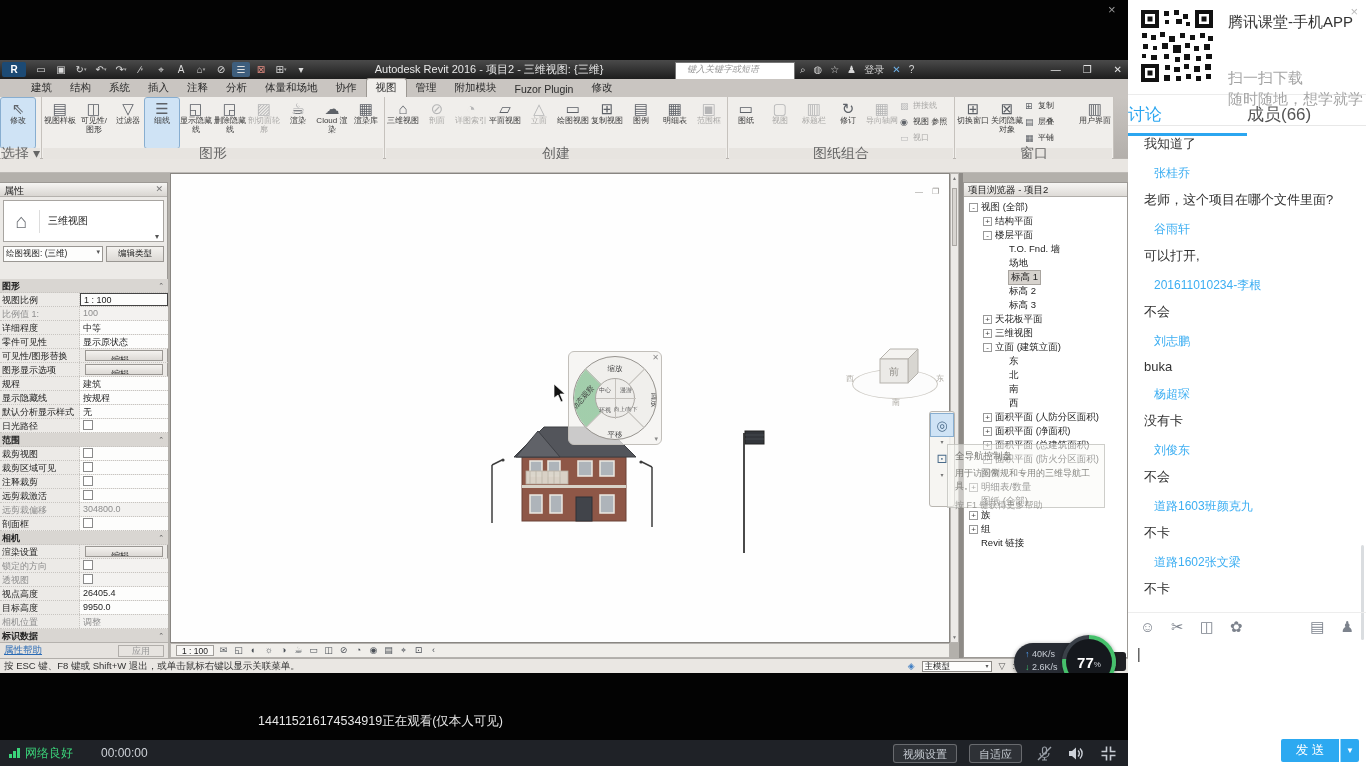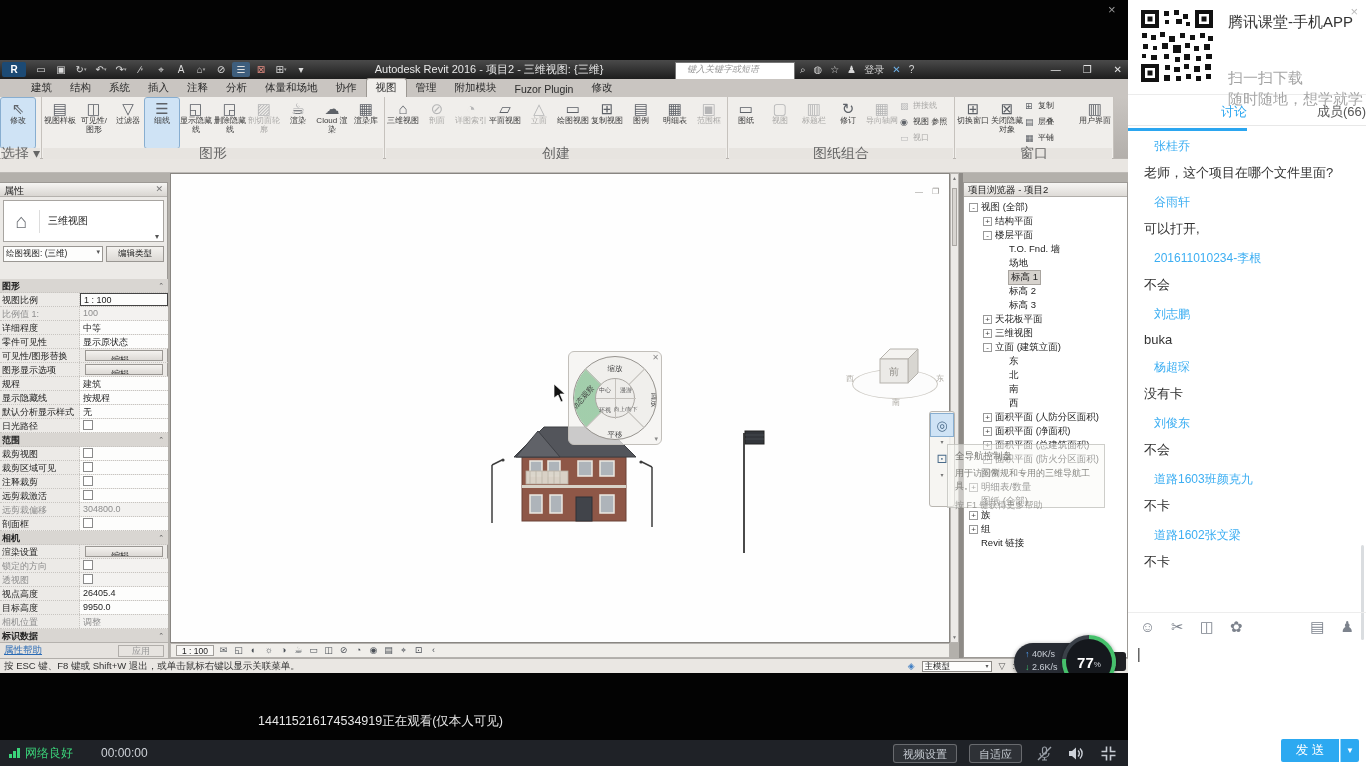--- a/index.html
+++ b/index.html
@@ -222,21 +222,21 @@
 
   
   .sidebar { position:absolute; left:1128px; top:0; width:238px; height:766px; background:#fff; }
   .promo { position:absolute; left:0; top:0; width:238px; height:95px; border-bottom:1px solid #ececec; }
   .qr { position:absolute; left:10px; top:7px; width:78px; height:78px; }
   .promo-title { position:absolute; left:100px; top:13px; font-size:15px; color:#333; }
   .promo-sub { position:absolute; left:100px; font-size:15px; color:#a5a5a5;margin-top:28px; }
   .promo-close { position:absolute; right:8px; top:4px; color:#bcbcbc; font-size:13px; cursor:pointer; }
   .ctabs { position:absolute; left:0; top:95px; width:238px; height:31px; display:flex;
            border-bottom:1px solid #e8e8e8; }
-  .ctab { flex:1; text-align:right; font-size:13px; color:#555; padding-top:8px; cursor:pointer; }
+  .ctab { flex:1; text-align:left; font-size:17px; color:#555; padding-top:8px; cursor:pointer; }
   .ctab.active { color:#2ba6f0; }
   .ctab.active::after { content:""; display:block; height:3px; background:#2ba6f0; margin-top:7px; }
   .msgs { position:absolute; left:0; top:126px; width:234px; height:486px; overflow:hidden; }
   .msg-user { color:#3caef2; font-size:12px; margin:12px 0 0 26px; }
   .msg-user:empty { display:none; margin:0; }
   .msg-text { color:#333; font-size:13px; margin:9px 0 0 16px; }
   .chat-scroll { position:absolute; left:233px; top:545px; width:3px; height:95px; background:#dadde0; border-radius:2px; }
   .ctoolbar { position:absolute; left:0; top:612px; width:238px; height:28px; border-top:1px solid #ededed;
               display:flex; align-items:center; padding:0 12px; gap:16px; }
   .cticon { color:#7d838d; font-size:15px; cursor:pointer; }
@@ -962,20 +962,23 @@
       <span class="promo-close">×</span>
     </div>
 
     <div class="ctabs">
         <div class="ctab active">讨论</div>
         <div class="ctab">成员(66)</div>
       </div>
 
     <div class="msgs">
         <div class="msg">
+          <div class="msg-text">我知道了</div>
+        </div>
+        <div class="msg">
           <div class="msg-user">张桂乔</div>
           <div class="msg-text">老师，这个项目在哪个文件里面?</div>
         </div>
         <div class="msg">
           <div class="msg-user">谷雨轩</div>
           <div class="msg-text">可以打开,</div>
         </div>
         <div class="msg">
           <div class="msg-user">201611010234-李根</div>
           <div class="msg-text">不会</div>

